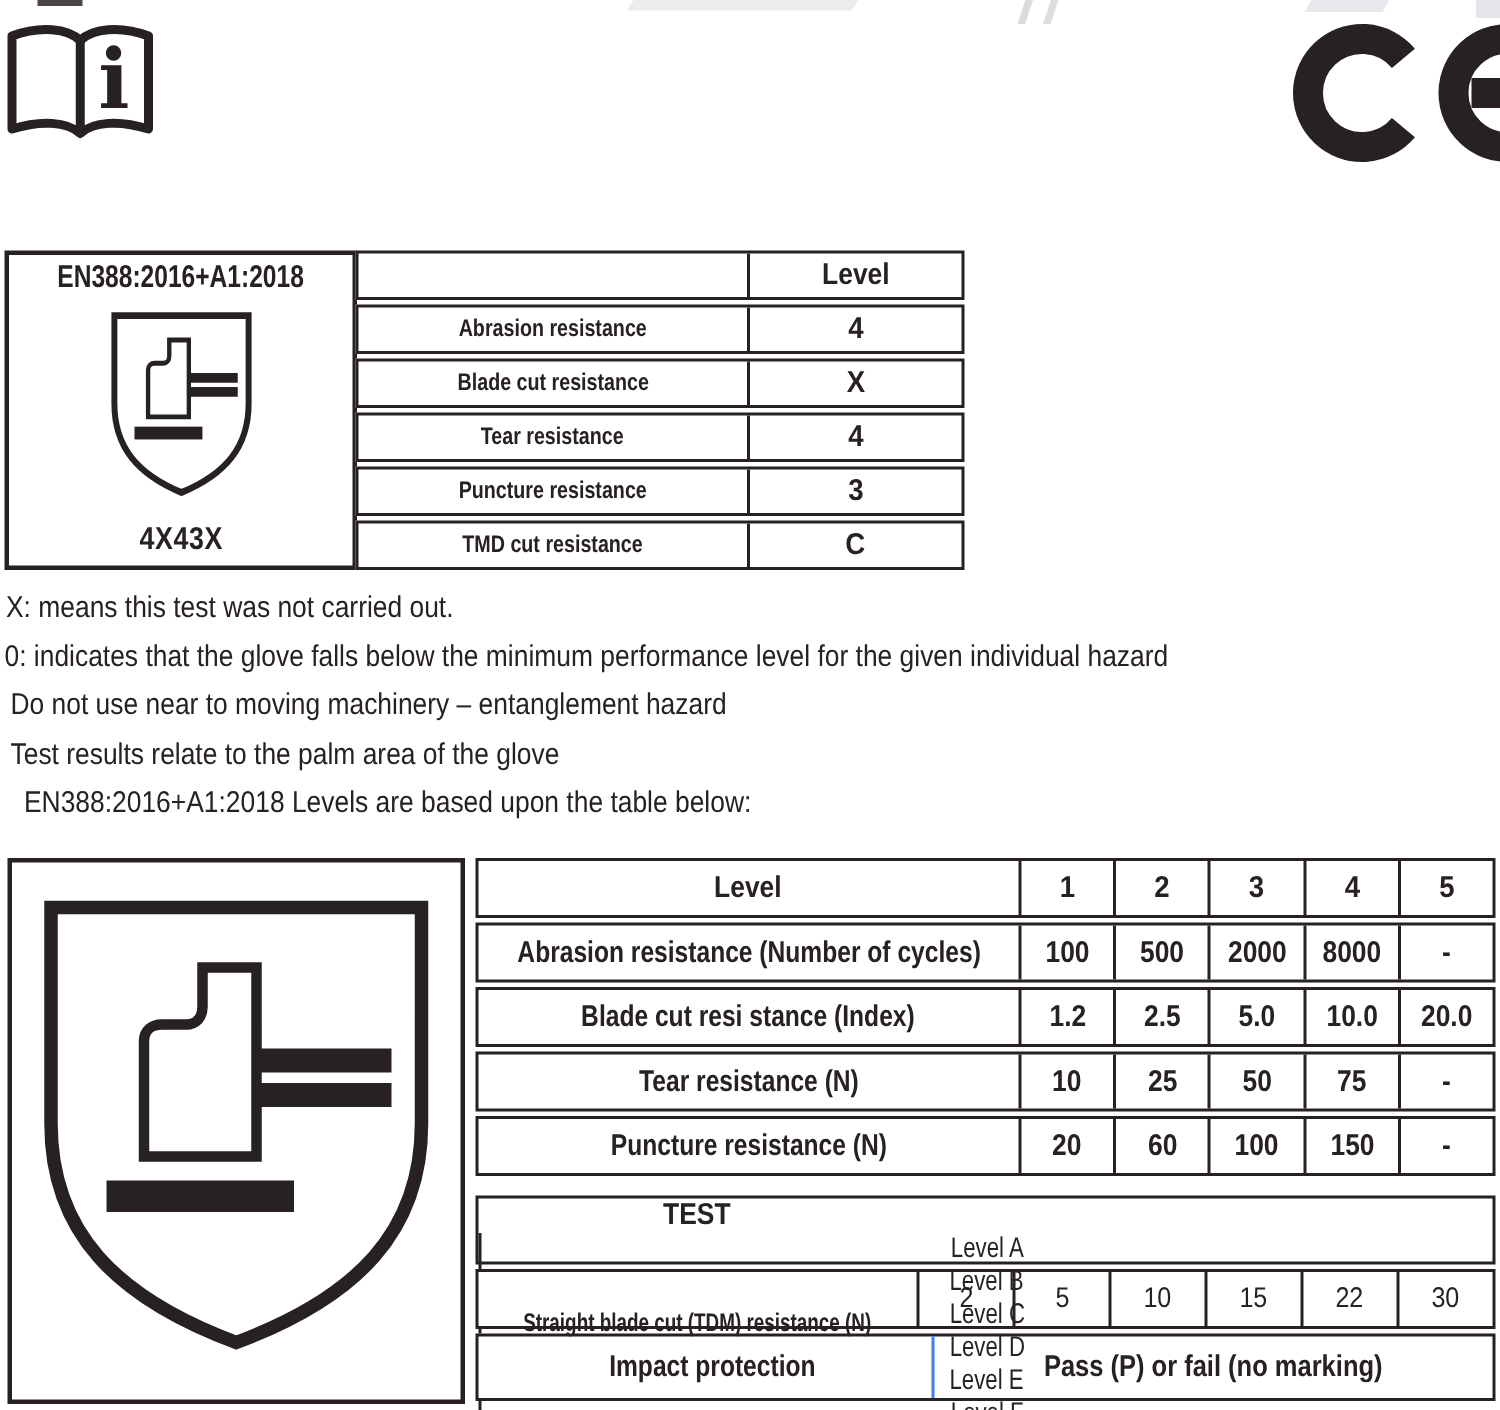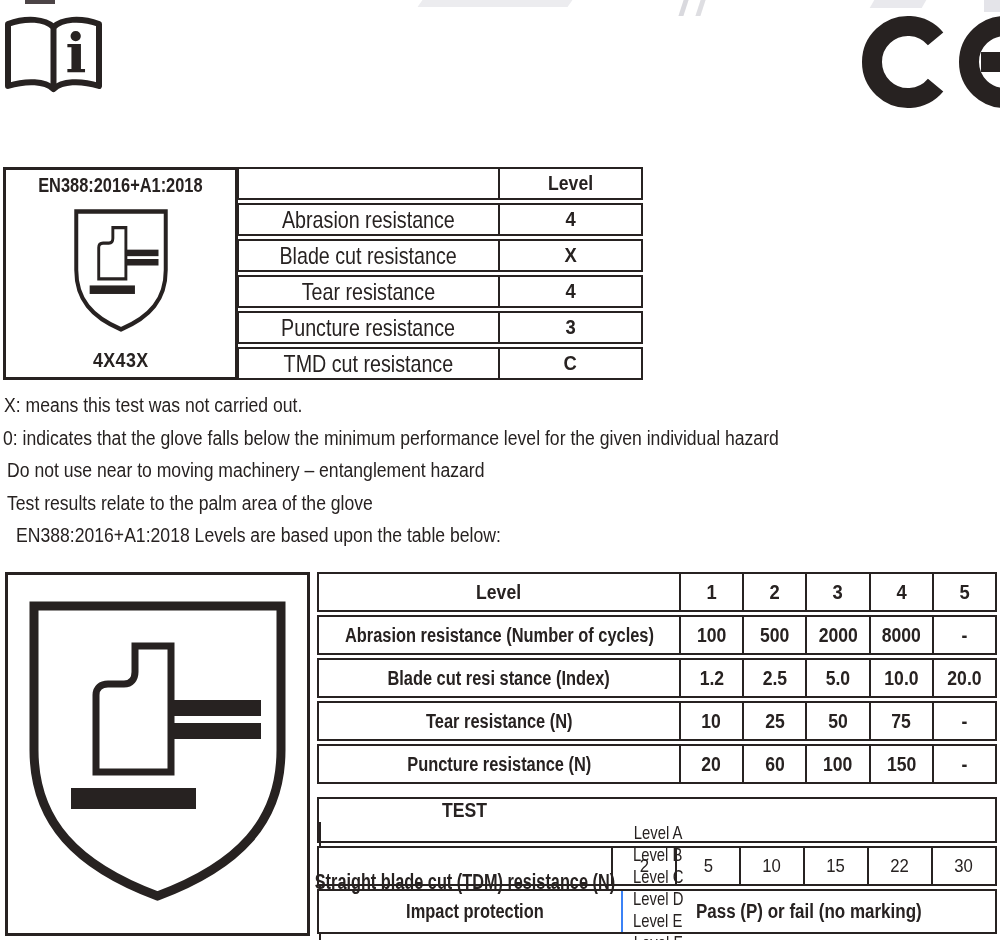--- a/index.html
+++ b/index.html
@@ -28,21 +28,21 @@
   .top-table{position:absolute;left:3px;top:167px;width:640px;height:213px;display:flex;}
   .tt-left{
     width:235px;box-sizing:border-box;border:3px solid #272221;
     display:flex;flex-direction:column;align-items:center;justify-content:space-between;
     padding:3px 0 5px;
   }
   .tt-title{font-size:21px;font-weight:bold;}
   .tt-code{font-size:21px;font-weight:bold;letter-spacing:.5px;text-decoration:underline;}
   .tt-right{flex:1;display:flex;flex-direction:column;gap:3px;margin-left:-1px;}
   .tt-row{flex:1;display:flex;box-sizing:border-box;border:2px solid #272221;background:#fff;}
-  .tt-label{flex:1;font-size:24px;font-weight:normal;}
+  .tt-label{flex:1;font-size:16px;font-weight:bold;}
   .tt-level{width:143px;border-left:2px solid #272221;font-size:20px;font-weight:bold;}
 
   
   .notes{position:absolute;left:3px;top:389px;font-size:20px;line-height:32.6px;}
   .note{white-space:nowrap;}
 
   
   .shield-box{
     position:absolute;left:5px;top:572px;width:305px;height:364px;box-sizing:border-box;
     border:3px solid #272221;display:flex;align-items:center;justify-content:center;
@@ -298,21 +298,21 @@
           <span class="cxc s78">Level D</span>
         </div>
       <div class="cell tdm-val">
           <span class="cxc s78">Level E</span>
         </div>
       <div class="cell tdm-val">
           <span class="cxc s78">Level F</span>
         </div>
     </div>
     <div class="tdm-row tdm-d">
-      <div class="cell tdm-label" style="font-size:22px;margin-top:32px;">
+      <div class="cell tdm-label" style="font-size:17px;margin-top:32px;">
           <span class="cxc s74">Straight blade cut (TDM) resistance (N)</span>
         </div>
       <div class="cell tdm-val">
           <span class="cxc s88">2</span>
         </div>
       <div class="cell tdm-val">
           <span class="cxc s88">5</span>
         </div>
       <div class="cell tdm-val">
           <span class="cxc s88">10</span>

